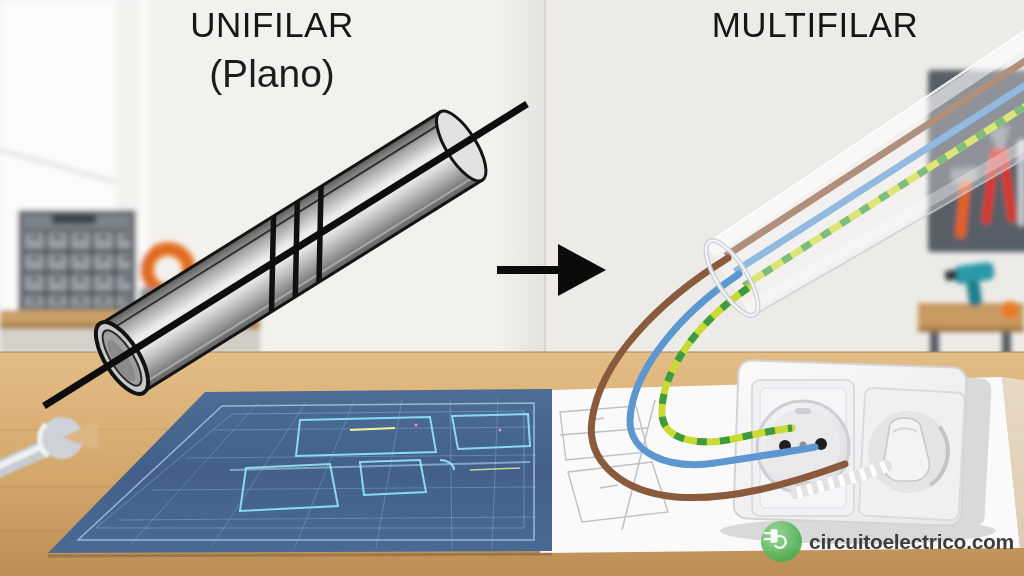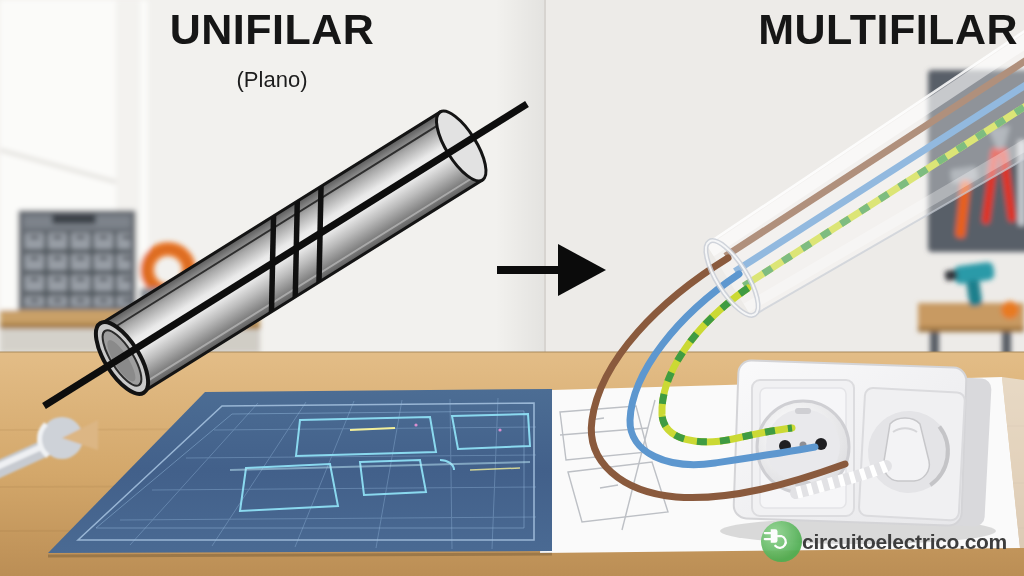--- a/index.html
+++ b/index.html
@@ -3,24 +3,24 @@
 <meta charset="utf-8">
 <style>
   html,body{margin:0;padding:0;background:#222;}
   .stage{
     position:relative;width:1024px;height:576px;overflow:hidden;
     font-family:"Liberation Sans",sans-serif;background:#efedea;
   }
   .stage svg{position:absolute;left:0;top:0;}
   .title-block{position:absolute;top:6px;width:350px;text-align:center;line-height:1.08;color:#161616;}
   .title-block.left{left:97px;}
-  .title-block.right{left:668px;text-align:right;}
-  .t-main{font-size:43px;font-weight:700;letter-spacing:0.5px;}
-  .t-sub{font-size:22px;font-weight:400;margin-top:16px;color:#1d1d1d;}
-  .watermark{position:absolute;left:761px;top:521px;display:flex;align-items:center;}
+  .title-block.right{left:640px;}
+  .t-main{font-size:35px;font-weight:400;letter-spacing:0.5px;}
+  .t-sub{font-size:39px;font-weight:400;margin-top:9px;color:#1d1d1d;}
+  .watermark{position:absolute;left:761px;top:521px;display:flex;align-items:center;gap:7px;}
   .wm-logo{width:41px;height:41px;border-radius:50%;
     background:radial-gradient(circle at 35% 30%, #93d693, #4fae52 70%);
     display:flex;align-items:center;justify-content:center;opacity:.93;}
   .wm-text{font-size:21px;font-weight:700;color:#3d3d3d;letter-spacing:-0.3px;}
 </style>
 </head>
 <body>
 
 <div class="stage">
 

